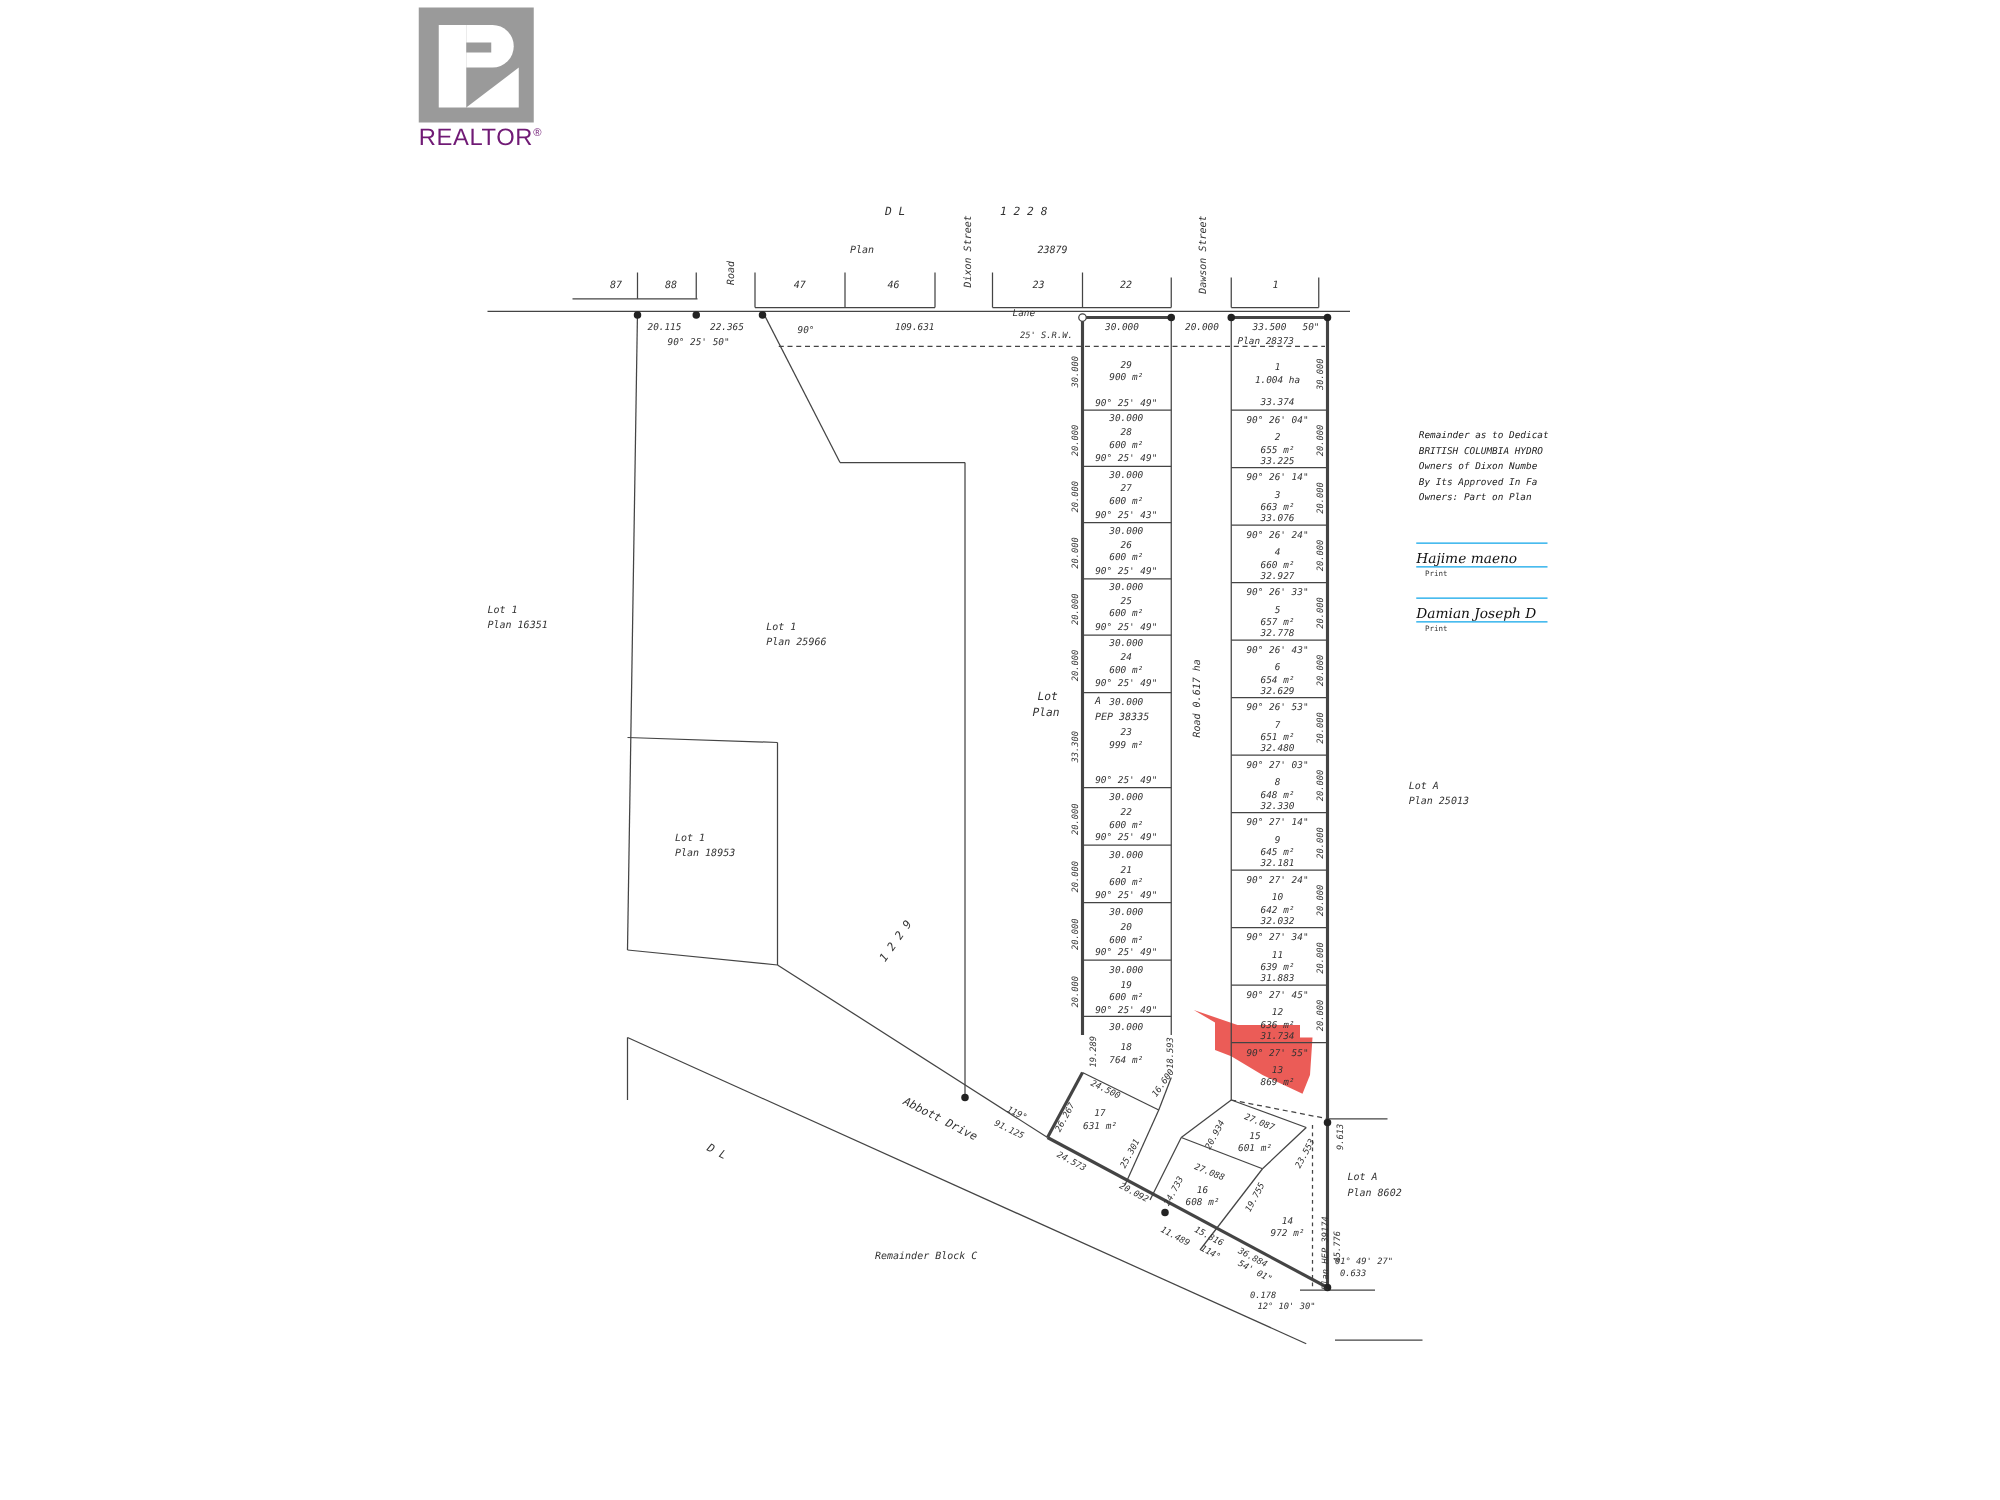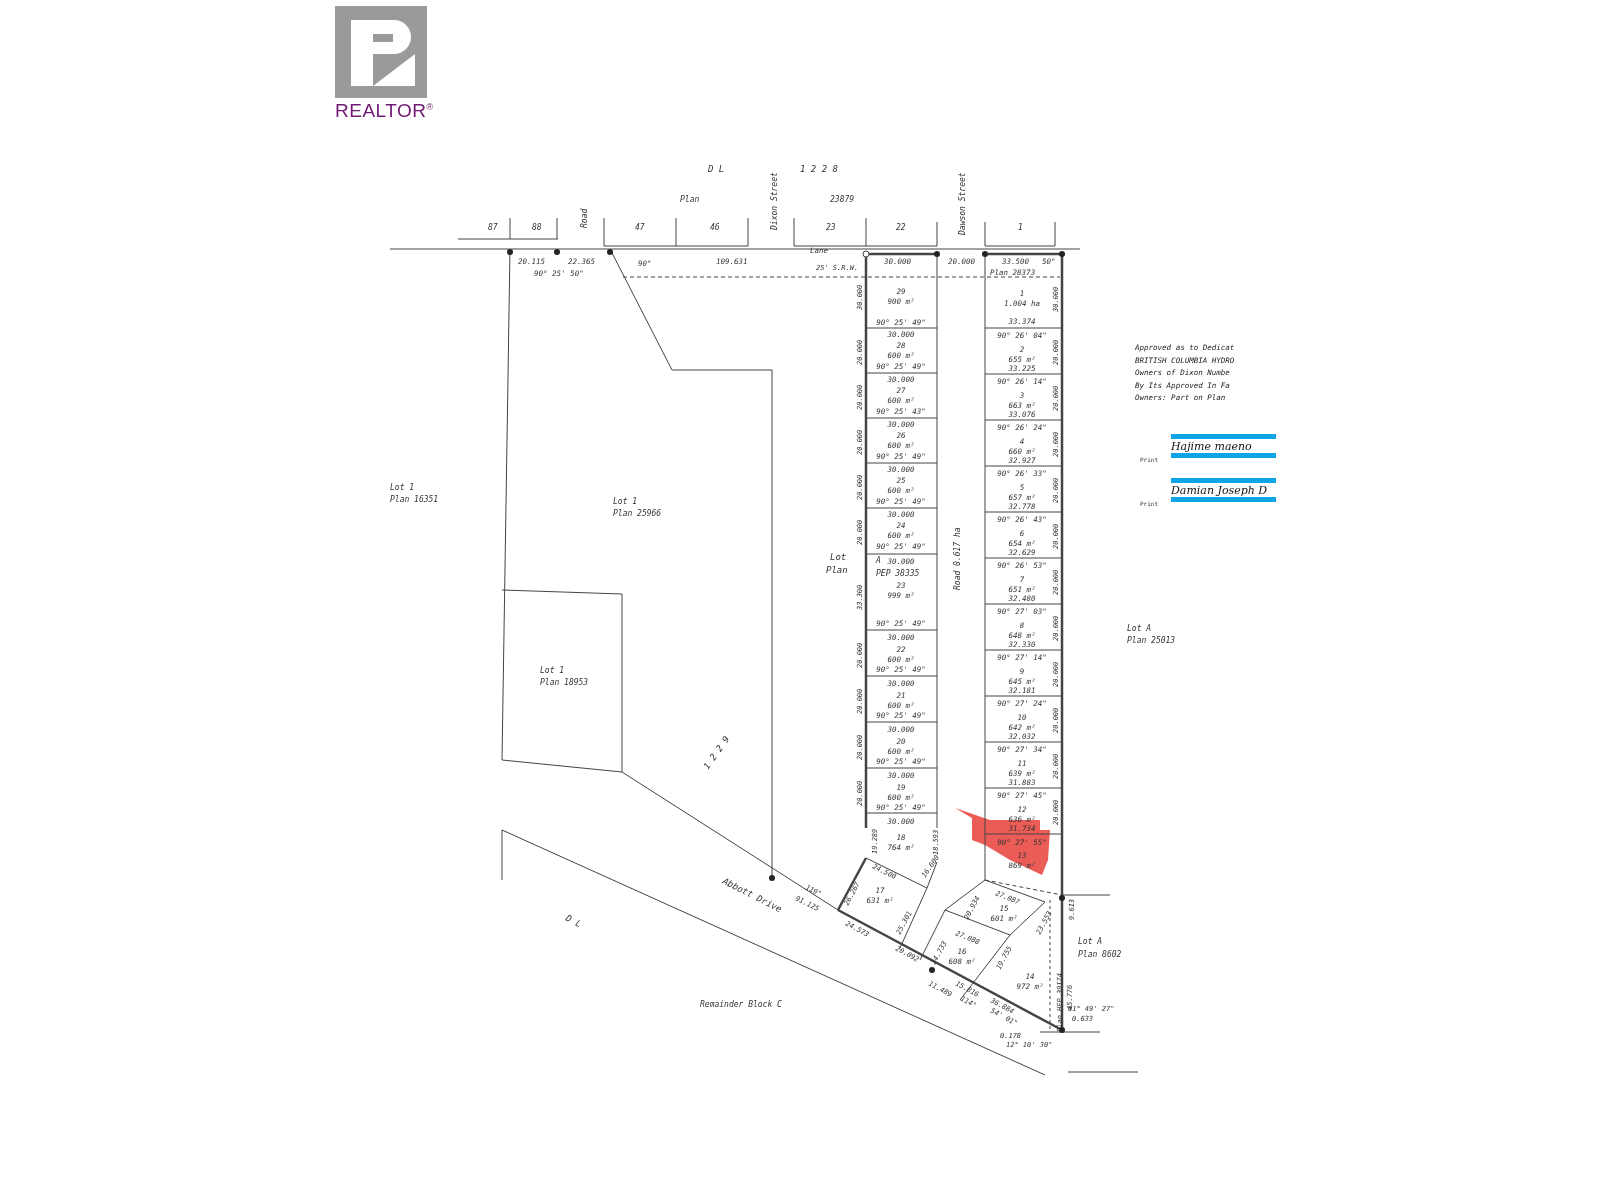--- a/index.html
+++ b/index.html
@@ -7,21 +7,21 @@
   .logo{position:absolute;left:335px;top:6px;width:92px;height:92px;background:#9a9a9a;}
   .logo .bar{position:absolute;left:16px;top:14px;width:22px;height:66px;background:#fff;}
   .logo .bowl{position:absolute;left:38px;top:14px;width:38px;height:34px;background:#fff;border-radius:0 18px 18px 0;}
   .logo .bowl-in{position:absolute;left:38px;top:28px;width:20px;height:8px;background:#9a9a9a;}
   .logo .leg{position:absolute;left:38px;top:48px;width:0;height:0;border-left:42px solid transparent;border-bottom:32px solid #fff;}
   .logo-text{position:absolute;left:335px;top:100px;font-family:"Liberation Sans",sans-serif;font-size:19px;color:#701a75;letter-spacing:0.5px;}
   .logo-text sup{font-size:9px;}
   svg.plan{position:absolute;left:0;top:0;}
   .t{font-family:"DejaVu Sans Mono",monospace;font-style:italic;fill:#333;}
   .approval{position:absolute;left:1135px;top:342px;width:110px;overflow:hidden;white-space:nowrap;font-family:"DejaVu Sans Mono",monospace;font-style:italic;font-size:7.5px;line-height:12.5px;color:#222;}
-  .sig{position:absolute;left:1171px;width:105px;overflow:hidden;white-space:nowrap;border-bottom:5px solid #0ea5e9;font-family:"DejaVu Serif",serif;font-style:italic;font-size:11px;color:#111;}
+  .sig{position:absolute;left:1133px;width:105px;overflow:hidden;white-space:nowrap;border-bottom:1px solid #0ea5e9;font-family:"DejaVu Serif",serif;font-style:italic;font-size:11px;color:#111;}
   .print{position:absolute;left:1140px;font-size:6px;font-family:"DejaVu Sans Mono",monospace;color:#333;}
 </style>
 </head>
 <body>
 
 <div>
   <div class="logo">
     <div class="bar"></div>
       <div class="bowl"></div>
       <div class="bowl-in"></div>
@@ -354,21 +354,21 @@
     <text x="1078" y="944">Lot A</text>
       <text x="1078" y="957">Plan 8602</text>
     <text x="700" y="1007">Remainder Block C</text>
   </g>
   <text class="t" x="708" y="770" font-size="9" transform="rotate(-55 708 770)">1 2 2 9</text>
   <text class="t" x="722" y="883" font-size="9" transform="rotate(27 722 883)">Abbott  Drive</text>
   <text class="t" x="565" y="920" font-size="9" transform="rotate(27 565 920)">D L</text>
 </svg>
 
 <div class="approval">
-  <div>Approved as to Dedicat</div>
+  <div>Remainder as to Dedicat</div>
   <div>BRITISH COLUMBIA HYDRO</div>
   <div>Owners of Dixon Numbe</div>
   <div>By Its Approved In Fa</div>
   <div>Owners: Part on Plan</div>
 </div>
 <div class="sig" style="top:418px;height:16px;"></div>
 <div class="sig" style="top:440px;">Hajime maeno</div>
 <div class="print" style="top:456px;">Print</div>
 <div class="sig" style="top:462px;height:16px;"></div>
 <div class="sig" style="top:484px;">Damian Joseph D</div>

